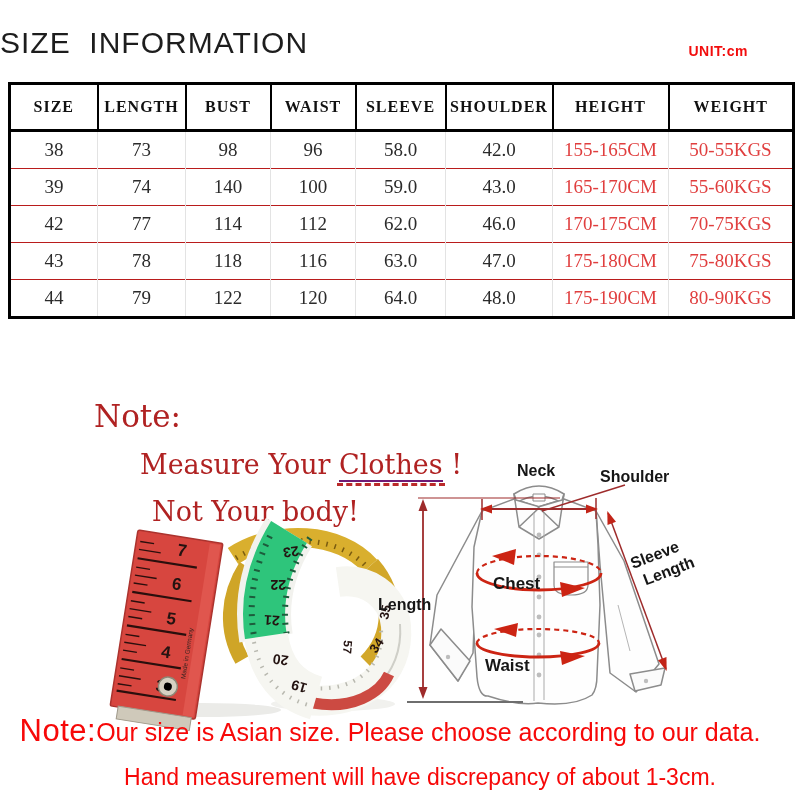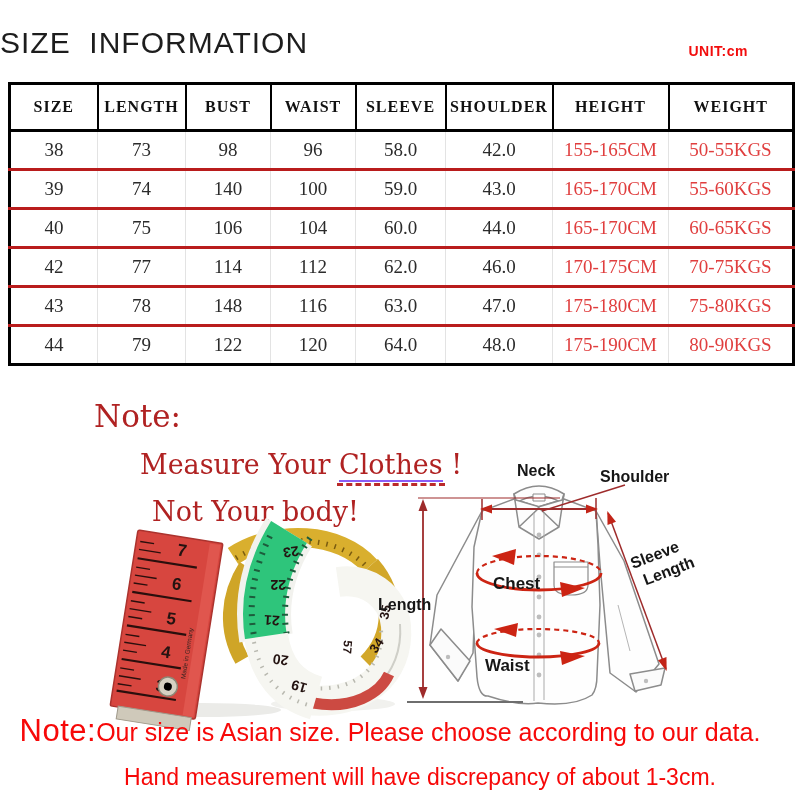--- a/index.html
+++ b/index.html
@@ -22,37 +22,37 @@
     border-collapse:collapse;table-layout:fixed;text-align:center;
     font-family:"Liberation Serif", serif;border:3px solid #000;
   }
   table.size th{
     font-size:16px;font-weight:600;height:44px;letter-spacing:1px;
     border:2px solid #000;border-bottom:3px solid #000;color:#111;
     padding:0;white-space:nowrap;
   }
   table.size td{
     font-size:19px;height:36px;color:#2b2b2b;padding:0;
-    border-right:1px solid #e3e3e3;border-top:3px solid #b91c1c;white-space:nowrap;margin-top:33px;
+    border-right:1px solid #e3e3e3;border-top:1px solid #b91c1c;white-space:nowrap;margin-top:33px;
   }
   table.size td.red{color:#e03e3e;}
   
   .note-head{
     position:absolute;left:94px;top:398px;
     font-family:"DejaVu Serif", serif;font-size:31px;color:#b02222;
   }
   .m-line1{
     position:absolute;left:140px;top:449px;white-space:pre;
     font-family:"DejaVu Serif", serif;font-size:27px;color:#b02222;
   }
   .m-line2{
     position:absolute;left:152px;top:496px;white-space:pre;
     font-family:"DejaVu Serif", serif;font-size:27px;color:#b02222;
   }
-  .uline{position:relative;border-bottom:2px solid #8b5cf6;}
+  .uline{position:relative;border-bottom:2px solid #701a75;}
   .uline::after{
     content:"";position:absolute;left:-2px;right:-2px;top:calc(100% + 3px);
     border-top:3px dashed #bb2a2a;
   }
   
   .tape-svg{position:absolute;left:108px;top:524px;overflow:visible;}
   .shirt-svg{position:absolute;left:378px;top:445px;overflow:visible;}
   .shirt-label{font-family:"Liberation Sans",sans-serif;font-weight:600;fill:#161616;}
   .tape-num{font-family:"Liberation Sans",sans-serif;font-weight:bold;fill:#241311;}
   
@@ -110,43 +110,33 @@
         <td>39</td>
         <td>74</td>
         <td>140</td>
         <td>100</td>
         <td>59.0</td>
         <td>43.0</td>
         <td class="red">165-170CM</td>
         <td class="red">55-60KGS</td>
       </tr>
       <tr>
-        <td>40</td>
-        <td>75</td>
-        <td>106</td>
-        <td>104</td>
-        <td>60.0</td>
-        <td>44.0</td>
-        <td class="red">165-170CM</td>
-        <td class="red">60-65KGS</td>
-      </tr>
-      <tr>
         <td>42</td>
         <td>77</td>
         <td>114</td>
         <td>112</td>
         <td>62.0</td>
         <td>46.0</td>
         <td class="red">170-175CM</td>
         <td class="red">70-75KGS</td>
       </tr>
       <tr>
         <td>43</td>
         <td>78</td>
-        <td>148</td>
+        <td>118</td>
         <td>116</td>
         <td>63.0</td>
         <td>47.0</td>
         <td class="red">175-180CM</td>
         <td class="red">75-80KGS</td>
       </tr>
       <tr>
         <td>44</td>
         <td>79</td>
         <td>122</td>

